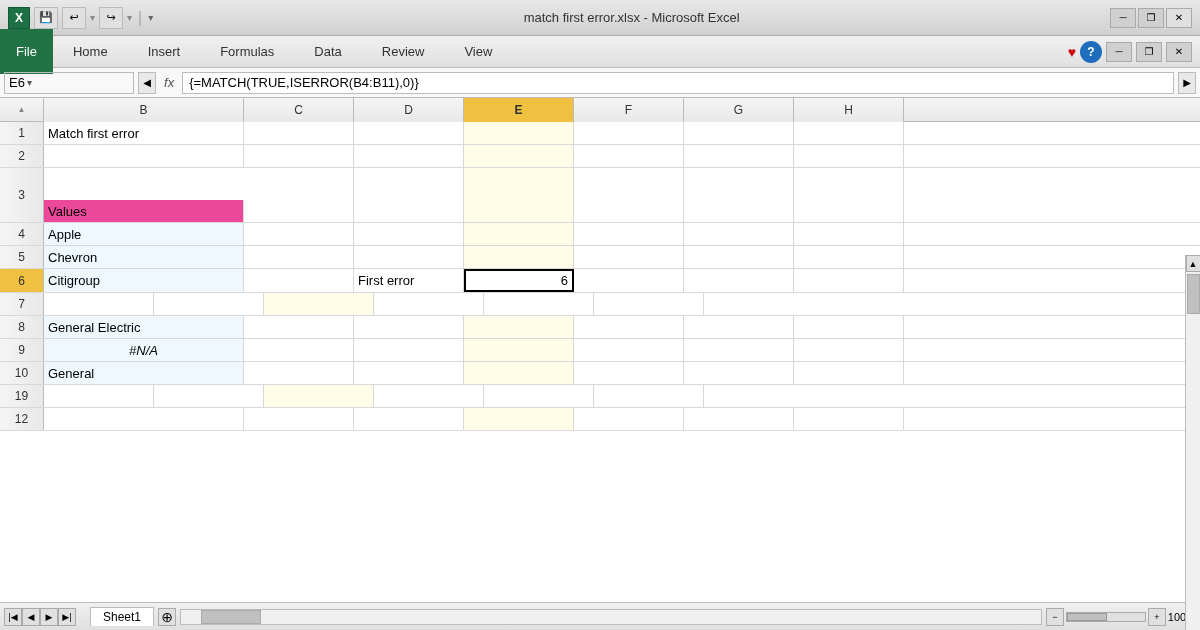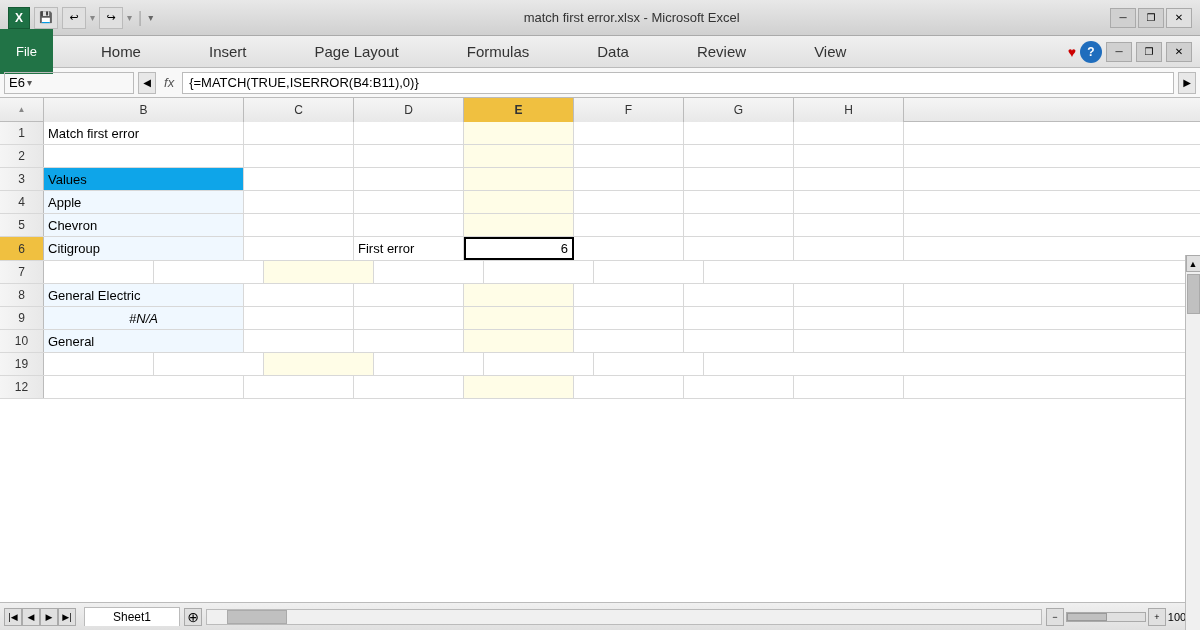--- a/index.html
+++ b/index.html
@@ -35,27 +35,26 @@
       color: white;
       padding: 22px 16px;
       height: 45px;
       display: flex;
       align-items: center;
       font-size: 13px;
       cursor: pointer;
     }
     .menu-item {
       padding: 6px 20px;
-      font-size: 15px;
+      font-size: 13px;
       color: #333;
       cursor: pointer;
       height: 32px;
       display: flex;
       align-items: center;
-      margin-left: 28px;
     }
     #menu-bar .right-icons { margin-left: auto; display: flex; align-items: center; gap: 4px; padding-right: 8px; }
     .heart-icon { color: #cc0000; font-size: 14px; }
     .help-icon { width: 22px; height: 22px; background: #1f6dbd; color: white; border-radius: 50%; display: flex; align-items: center; justify-content: center; font-size: 12px; font-weight: bold; }
 
     
     #formula-bar {
       height: 30px;
       background: #f8f8f8;
       border-bottom: 1px solid #bbb;
@@ -143,21 +142,21 @@
       border-right: 1px solid #d8d8d8;
       padding: 2px 4px;
       font-size: 13px;
       display: flex;
       align-items: center;
       min-height: 22px;
     }
     .grid-cell.right-align { justify-content: flex-end; }
     .grid-cell.selected-col { background: #fffde7; }
     .grid-cell.active-cell { border: 2px solid #000; background: white; }
-    .grid-cell.header-style { background: #0ea5e9; }
+    .grid-cell.header-style { background: #ec4899; margin-top: 32px; }
     .grid-cell.data-range { background: #f0f8ff; }
 
     
     #scrollbar-right {
       position: absolute;
       right: 0;
       top: 157px;
       width: 15px;
       height: calc(630px - 157px - 28px);
       background: #f0f0f0;
@@ -172,21 +171,21 @@
     
     #bottom-bar {
       height: 28px;
       background: linear-gradient(to bottom, #f0f0f0, #e0e0e0);
       border-top: 1px solid #bbb;
       display: flex;
       align-items: center;
       padding: 0 4px;
     }
     .nav-btn { width: 18px; height: 18px; background: #e0e0e0; border: 1px solid #aaa; display: flex; align-items: center; justify-content: center; font-size: 9px; cursor: pointer; }
-    .sheet-tab { padding: 2px 28px; background: white; border: 1px solid #bbb; font-size: 12px; cursor: pointer; margin-left: 8px; border-bottom: none; }
+    .sheet-tab { padding: 2px 12px; background: white; border: 1px solid #bbb; font-size: 12px; cursor: pointer; margin-left: 14px; border-bottom: none; }
     .new-sheet-btn { width: 18px; height: 18px; background: #e0e0e0; border: 1px solid #aaa; display: flex; align-items: center; justify-content: center; font-size: 14px; cursor: pointer; margin-left: 4px; }
     .scroll-h { flex: 1; height: 16px; background: #f0f0f0; border: 1px solid #bbb; margin: 0 4px; display: flex; align-items: center; }
     .scroll-h-thumb { width: 60px; height: 14px; background: #c0c0c0; border: 1px solid #aaa; margin-left: 20px; cursor: pointer; }
     .zoom-section { display: flex; align-items: center; gap: 2px; font-size: 11px; }
 
     
     .w-a { width: 44px; min-width: 44px; }
     .w-b { width: 200px; min-width: 200px; }
     .w-c { width: 110px; min-width: 110px; }
     .w-d { width: 110px; min-width: 110px; }
@@ -217,21 +216,20 @@
     <div class="win-btn">─</div>
     <div class="win-btn">❐</div>
     <div class="win-btn" style="background:#e0e0e0">✕</div>
   </div>
 </div>
 
 <div id="menu-bar">
   <div id="file-tab">File</div>
   <div class="menu-item">Home</div>
   <div class="menu-item">Insert</div>
-  <div class="menu-item">Page Layout</div>
   <div class="menu-item">Formulas</div>
   <div class="menu-item">Data</div>
   <div class="menu-item">Review</div>
   <div class="menu-item">View</div>
   <div class="right-icons">
     <span class="heart-icon">♥</span>
     <div class="help-icon">?</div>
     <div class="win-btn">─</div>
     <div class="win-btn">❐</div>
     <div class="win-btn">✕</div>

